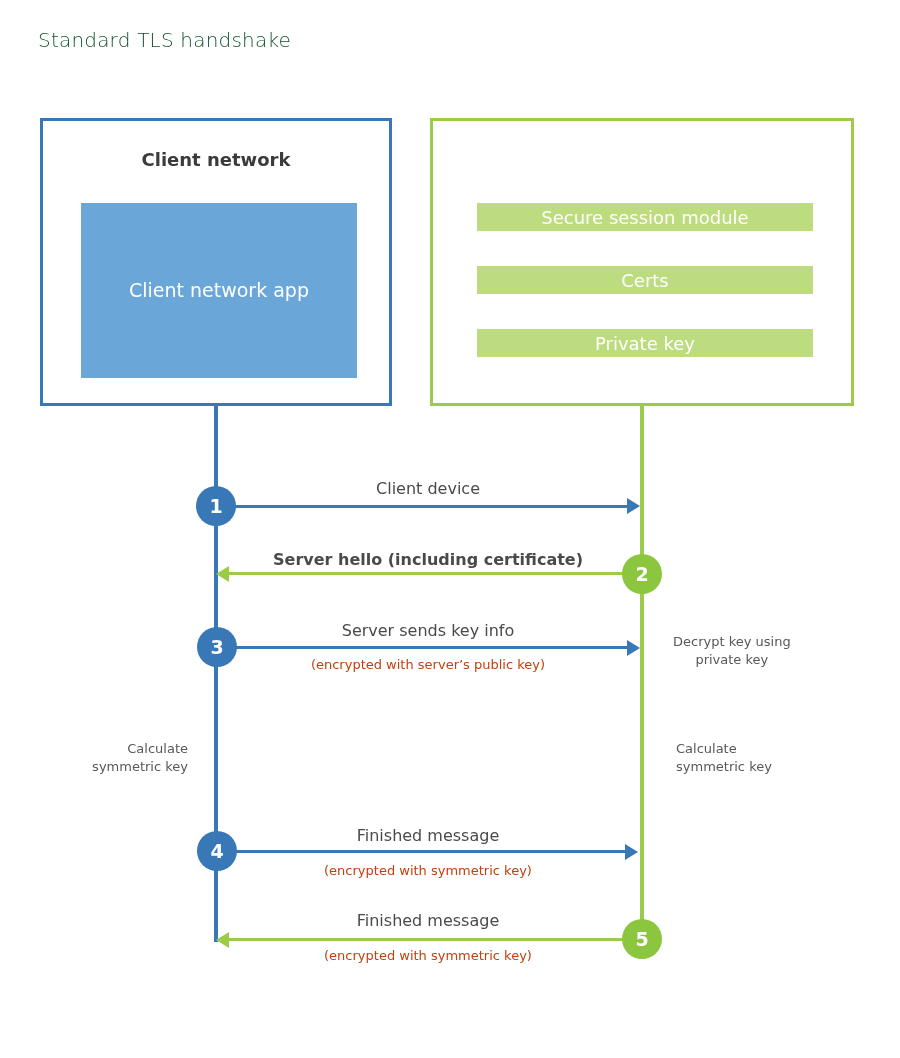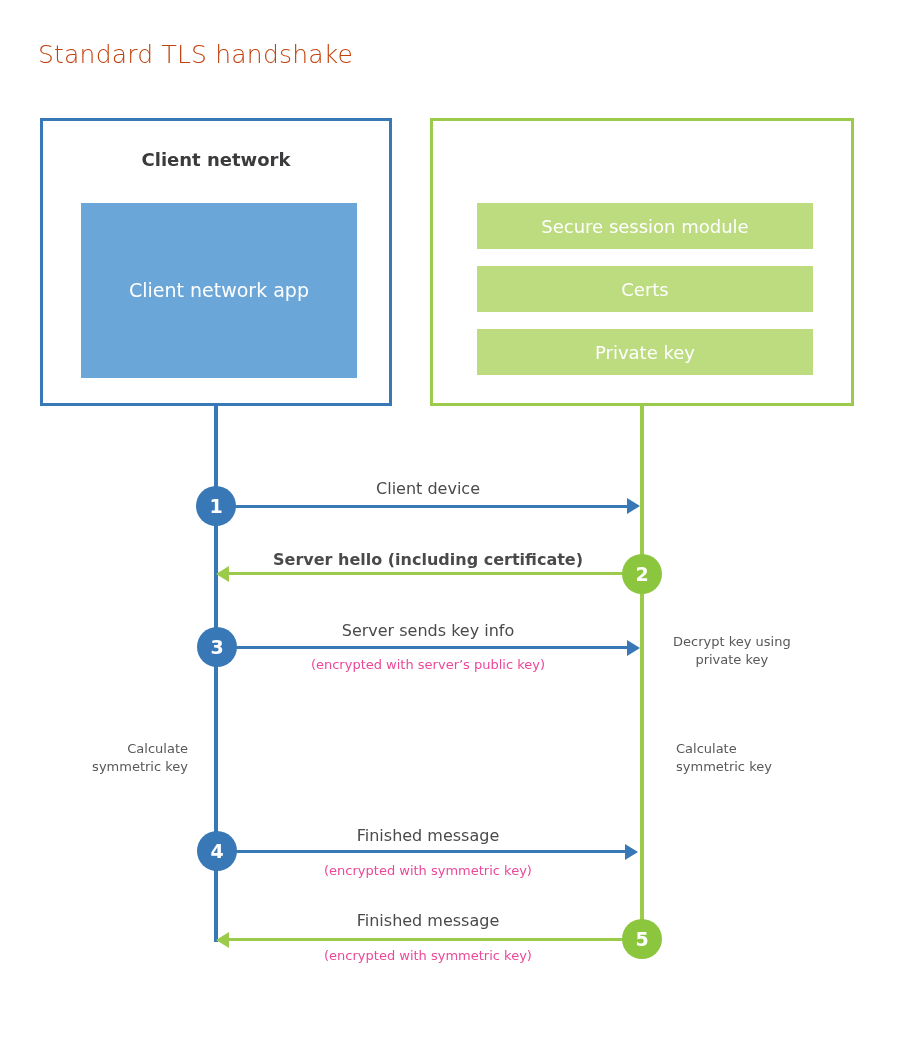--- a/index.html
+++ b/index.html
@@ -13,26 +13,25 @@
     position: relative;
     font-family: "DejaVu Sans", "Liberation Sans", sans-serif;
     overflow: hidden;
   }
 
   
   .page-title {
     position: absolute;
     left: 38px;
     top: 28px;
-    font-size: 25px;
+    font-size: 20px;
     font-weight: 300;
-    color: #c2410c;
+    color: #14532d;
     letter-spacing: 0.2px;
     white-space: nowrap;
-    margin-top: 12px;
   }
 
   
   .party-box {
     position: absolute;
     background: #ffffff;
     box-sizing: border-box;
   }
   .party-box.client {
     left: 40px;
@@ -75,21 +74,21 @@
     font-size: 19px;
     font-weight: 400;
     line-height: 1.3;
     padding: 0 10px;
     box-sizing: border-box;
   }
   .server-bar {
     position: absolute;
     left: 44px;
     width: 336px;
-    height: 46px;
+    height: 28px;
     background: #bcdc7f;
     display: flex;
     align-items: center;
     justify-content: center;
     color: #ffffff;
     font-size: 18px;
     font-weight: 400;
   }
   .server-bar.b0 { top: 82px; }
   .server-bar.b1 { top: 145px; }
@@ -142,21 +141,21 @@
     position: absolute;
     text-align: center;
     color: #4a4a4c;
     font-size: 16px;
     font-weight: 400;
     white-space: nowrap;
   }
   .msg-sub {
     position: absolute;
     text-align: center;
-    color: #ec4899;
+    color: #c2410c;
     font-size: 13px;
     font-weight: 400;
     white-space: nowrap;
   }
 
   
   .side-note {
     position: absolute;
     color: #58585b;
     font-size: 13px;

